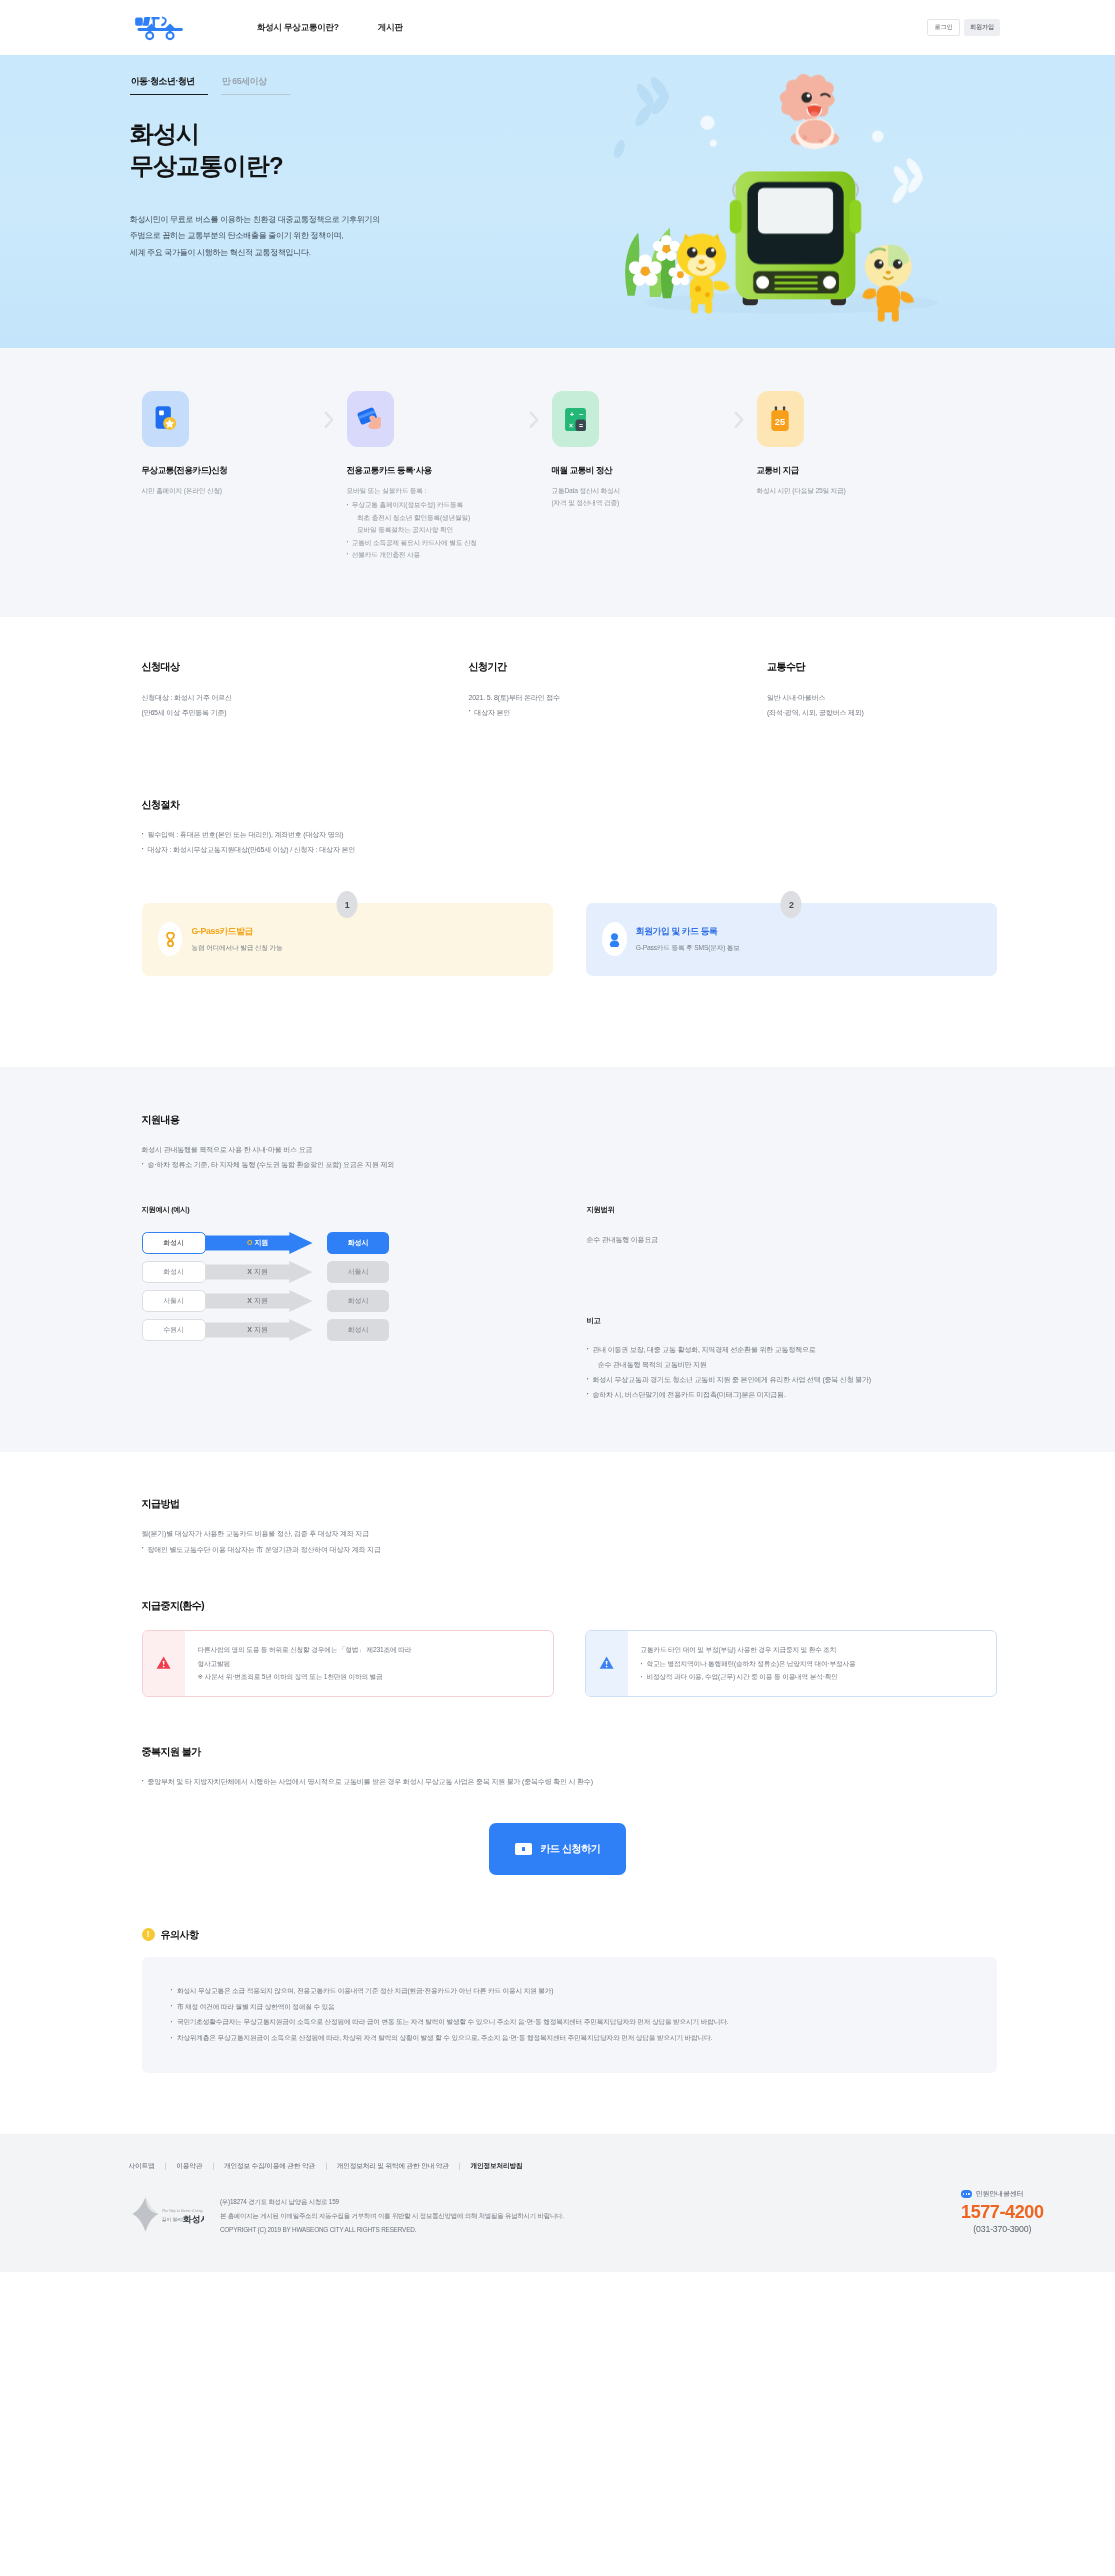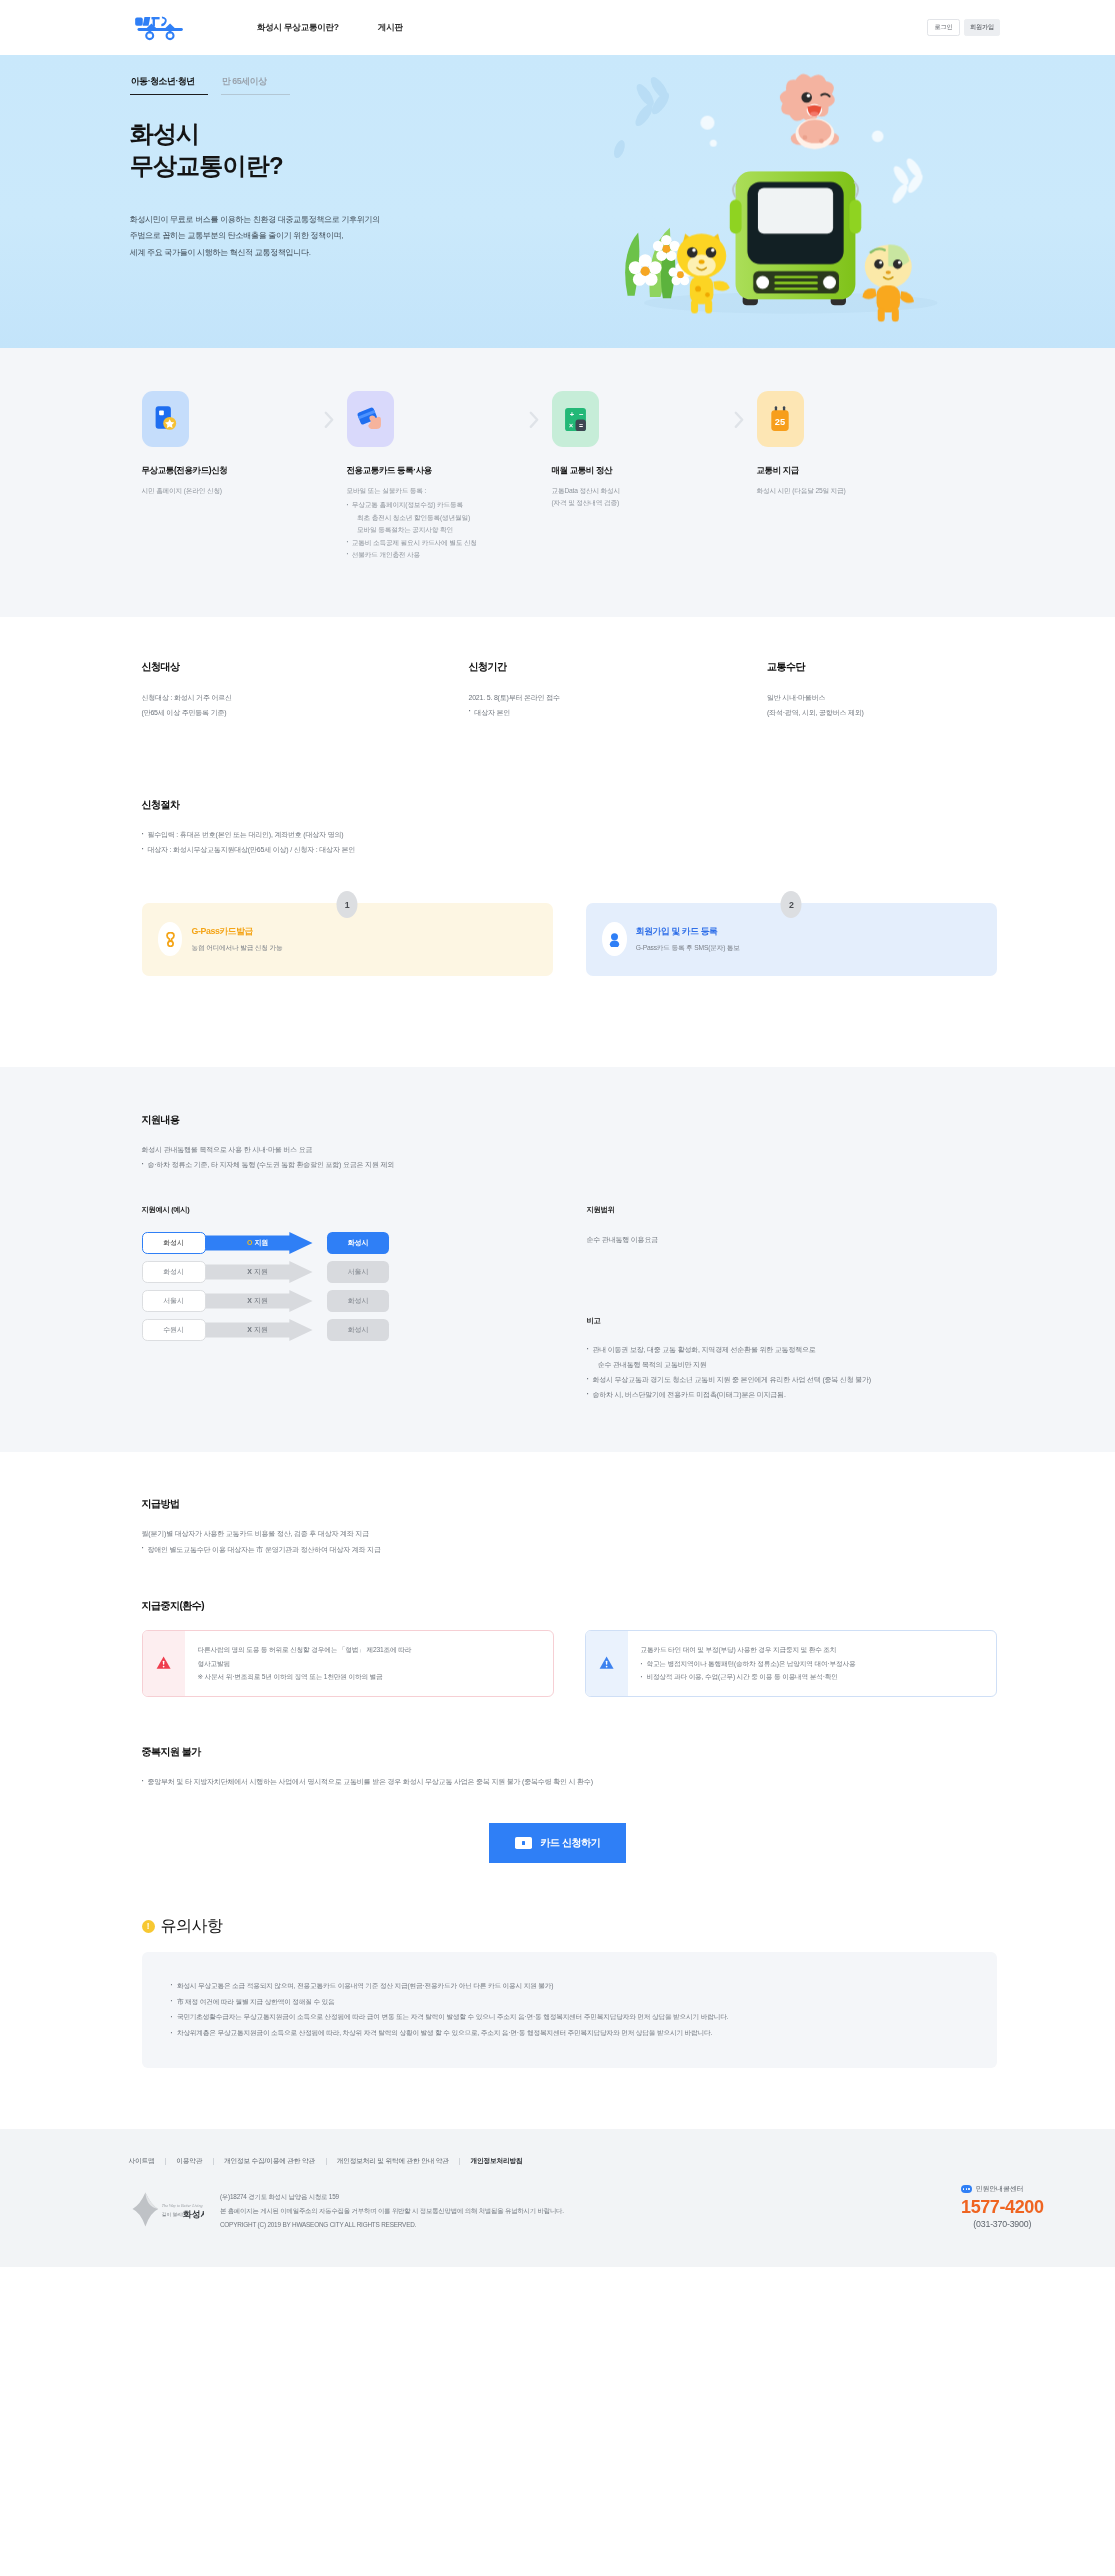--- a/index.html
+++ b/index.html
@@ -274,40 +274,40 @@
     padding: 11.7px 13px 11.7px 13px;
     font-size: 6.7px; color: #6f757d; line-height: 2.05; letter-spacing: -0.2px;
   }
   .notice-body .nb-line { display: block; }
   .notice-body .nb-bullet { position: relative; padding-left: 5.9px; display: block; }
   .notice-body .nb-bullet::before { content: "·"; position: absolute; left: 0; font-weight: 800; }
 
   
   .cta-wrap { display: flex; justify-content: center; padding: 34px 0 0; }
   .cta-btn {
-    background: #2f7ff6; color: #fff; border: none; border-radius: 0;
-    height: 40px; padding: 0 26px; display: flex; align-items: center; gap: 8.2px;
+    background: #2f7ff6; color: #fff; border: none; border-radius: 7px;
+    height: 52px; padding: 0 26px; display: flex; align-items: center; gap: 8.2px;
     font-size: 10px; font-weight: 700; letter-spacing: -0.4px; cursor: pointer;
     font-family: inherit;
   }
   .cta-card-ico {
     width: 17.6px; height: 12.3px; background: #ffffff; border-radius: 1.8px;
     display: flex; align-items: center; justify-content: center;
   }
   .cta-card-ico i { width: 3.5px; height: 3.5px; background: #2f7ff6; display: block; border-radius: 0.6px; }
 
   
   .caution-section { background: #fff; padding: 41px 0 61px; }
   .caution-head { display: flex; align-items: center; gap: 5.9px; margin-bottom: 15.2px; }
   .caution-badge {
     width: 13px; height: 13px; border-radius: 50%; background: #f7c832;
     color: #fff; font-size: 8.2px; font-weight: 800;
     display: flex; align-items: center; justify-content: center;
   }
-  .caution-title { font-size: 16px; font-weight: 400; letter-spacing: -0.5px; color: #111; }
+  .caution-title { font-size: 10px; font-weight: 700; letter-spacing: -0.5px; color: #111; }
   .caution-box {
     background: #f4f6f9; border-radius: 5.9px; padding: 26px 29px 27px;
   }
   .caution-box ul { list-style: none; }
   .caution-box li {
     position: relative; padding-left: 6.4px;
     font-size: 6.7px; color: #6f757d; line-height: 2.35; letter-spacing: -0.2px;
   }
   .caution-box li::before { content: "·"; position: absolute; left: 0; top: -0.6px; font-weight: 800; }
 

